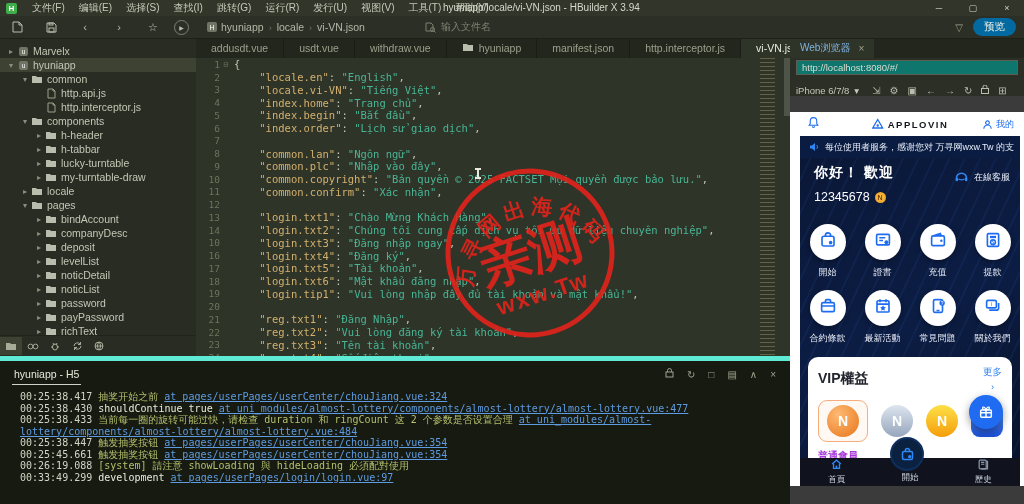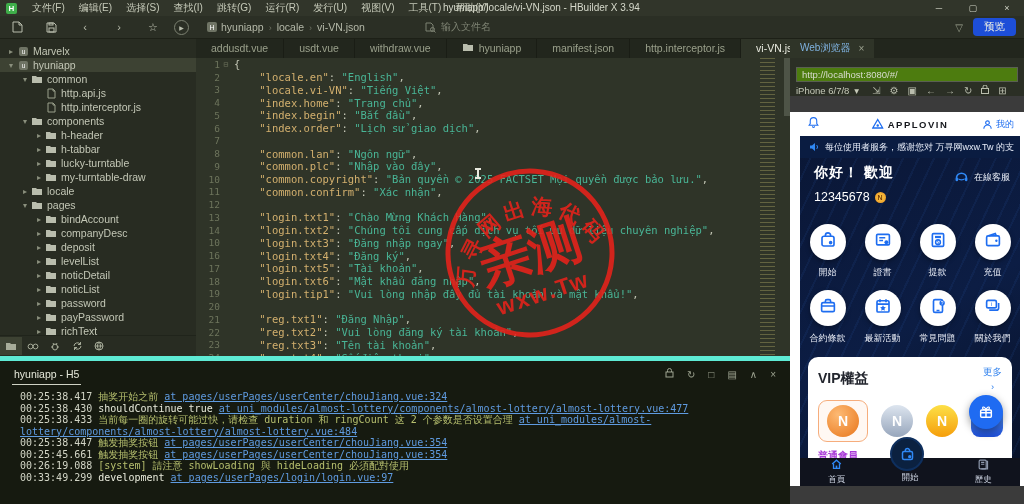--- a/index.html
+++ b/index.html
@@ -21,21 +21,21 @@
   .ibtn{width:26px;height:18px;margin:0 4px;display:flex;align-items:center;justify-content:center;
         color:#b9bdad;font-size:11px;}
   .crumb{display:flex;align-items:center;font-size:10.5px;color:#b4b8a8;margin-left:14px;white-space:nowrap;}
   .crumb .sep{color:#6f7465;margin:0 5px;font-size:9px;}
   .crumb-icon{width:10px;height:10px;background:#6f7465;border-radius:2px;margin-right:4px;
               color:#fff;font-size:7px;display:flex;align-items:center;justify-content:center;}
   .fsearch{display:flex;align-items:center;margin-left:60px;color:#7d8272;font-size:10px;}
   .fsearch svg{margin-right:5px;}
   .tb-right{position:absolute;right:8px;top:2px;display:flex;align-items:center;}
   .funnel{margin-right:10px;color:#9da390;font-size:10px;}
-  .preview-btn{background:#1d4ed8;color:#eceee4;font-size:10.5px;padding:2px 11px;border-radius:4px;}
+  .preview-btn{background:#0369a1;color:#eceee4;font-size:10.5px;padding:2px 11px;border-radius:9px;}
   
   .sidebar{position:absolute;left:0;top:38px;width:196px;height:318px;background:#282c22;overflow:hidden;}
   .tree{position:absolute;left:0;top:6px;width:196px;}
   .trow{height:14px;display:flex;align-items:center;font-size:10.5px;color:#c3c7b6;white-space:nowrap;}
   .trow.sel{background:#3d4233;}
   .arr{width:10px;text-align:center;color:#8a8f7d;font-size:8px;flex:none;}
   .ficon{width:12px;height:10px;margin:0 4px 0 1px;flex:none;display:flex;align-items:center;justify-content:center;}
   .side-foot{position:absolute;left:0;bottom:0;width:196px;height:20px;background:#282c22;
              border-top:1px solid #20241b;display:flex;align-items:center;}
   .sf-btn{width:22px;height:18px;display:flex;align-items:center;justify-content:center;color:#a7ac99;}
@@ -73,22 +73,22 @@
   .clogs{padding:4px 0 0 20px;font-family:"DejaVu Sans Mono",monospace;font-size:10px;line-height:11.5px;width:756px;}
   .cl{margin:0;}
   .t{color:#d2d5c6;margin-top:22px;} .m{color:#b6bf6e;} .w{color:#e8eadb;}
   .l{color:#5f9be0;text-decoration:underline;}
   
   .rpanel{position:absolute;left:790px;top:38px;width:234px;height:466px;background:#2b2f25;}
   .rtabs{height:20px;background:#22261d;display:flex;}
   .rtab{background:#2f3428;color:#7fb2e0;font-size:10px;display:flex;align-items:center;padding:0 10px;gap:8px;}
   .rtab .x{color:#9da390;}
   .urlrow{height:18px;padding:2px 6px;}
-  .urlbox{height:13px;border:1px solid #5a5f52;background:#4d7c0f;color:#d8dbcf;font-size:9.5px;
-          line-height:13px;padding:0 5px;font-family:"Liberation Sans",sans-serif;margin-top:7px;}
+  .urlbox{height:13px;border:1px solid #5a5f52;background:#0f766e;color:#d8dbcf;font-size:9.5px;
+          line-height:13px;padding:0 5px;font-family:"Liberation Sans",sans-serif;}
   .devrow{height:20px;display:flex;align-items:center;font-size:9.5px;color:#c6cab9;padding:0 6px;gap:9px;}
   .devsel{display:flex;align-items:center;gap:14px;margin-right:4px;}
   .devico{color:#b9bdad;font-size:10px;}
   .preview{position:absolute;left:0;top:58px;width:234px;height:408px;background:#3b3b3b;overflow:hidden;}
   .phone-frame{position:absolute;left:0;top:16px;width:234px;height:374px;background:#ffffff;}
   .screen{position:absolute;left:10px;top:0;width:220px;height:374px;overflow:hidden;
           background:linear-gradient(150deg,#0a1634 0%,#0c1d44 55%,#081126 100%);}
   .screen:before{content:"";position:absolute;inset:0;
           background:repeating-linear-gradient(115deg,rgba(46,100,190,.10) 0 2px,transparent 2px 14px);}
   .apphead{position:absolute;left:0;top:0;width:220px;height:24px;background:#fff;display:flex;align-items:center;}
@@ -617,37 +617,37 @@
                       <rect x="3.5" y="4.5" width="17" height="14" rx="1.5" fill="none" stroke="currentColor" stroke-width="2.2"></rect>
                       <path d="M7 9h8M7 12.5h5" stroke="currentColor" stroke-width="2"></path>
                       <circle cx="16.5" cy="15" r="2.6" fill="currentColor"></circle>
                     </svg></span>
                 </div>
                 <div class="glabel">證書</div>
               </div>
               <div class="gitem">
                 <div class="gcircle">
                   <span><svg width="18" height="18" viewBox="0 0 24 24">
+                      <rect x="3.5" y="6.5" width="17" height="13" rx="2" fill="none" stroke="currentColor" stroke-width="2.2"></rect>
+                      <path d="M6 6.5l9-3 1.5 3" fill="none" stroke="currentColor" stroke-width="2.2"></path>
+                      <circle cx="16.5" cy="13" r="1.6" fill="currentColor"></circle>
+                    </svg></span>
+                </div>
+                <div class="glabel">充值</div>
+              </div>
+              <div class="gitem">
+                <div class="gcircle">
+                  <span><svg width="18" height="18" viewBox="0 0 24 24">
                       <rect x="4.5" y="3.5" width="15" height="17" rx="1.5" fill="none" stroke="currentColor" stroke-width="2.2"></rect>
                       <rect x="8" y="6.5" width="8" height="3" fill="currentColor"></rect>
                       <circle cx="12" cy="15" r="3.2" fill="none" stroke="currentColor" stroke-width="2"></circle>
                       <text x="12" y="17" font-size="6" text-anchor="middle" fill="currentColor" font-family="Liberation Sans">$</text>
                     </svg></span>
                 </div>
                 <div class="glabel">提款</div>
-              </div>
-              <div class="gitem">
-                <div class="gcircle">
-                  <span><svg width="18" height="18" viewBox="0 0 24 24">
-                      <rect x="3.5" y="6.5" width="17" height="13" rx="2" fill="none" stroke="currentColor" stroke-width="2.2"></rect>
-                      <path d="M6 6.5l9-3 1.5 3" fill="none" stroke="currentColor" stroke-width="2.2"></path>
-                      <circle cx="16.5" cy="13" r="1.6" fill="currentColor"></circle>
-                    </svg></span>
-                </div>
-                <div class="glabel">充值</div>
               </div>
             </div>
           <div class="grid" id="grid2" style="top:178px;">
               <div class="gitem">
                 <div class="gcircle">
                   <span><svg width="18" height="18" viewBox="0 0 24 24">
                       <rect x="3.5" y="7.5" width="17" height="12" rx="2" fill="none" stroke="currentColor" stroke-width="2.2"></rect>
                       <path d="M8.5 7.5V5.5a2 2 0 0 1 2-2h3a2 2 0 0 1 2 2v2" fill="none" stroke="currentColor" stroke-width="2.2"></path>
                       <path d="M3.5 12h17" stroke="currentColor" stroke-width="2"></path>
                     </svg></span>

